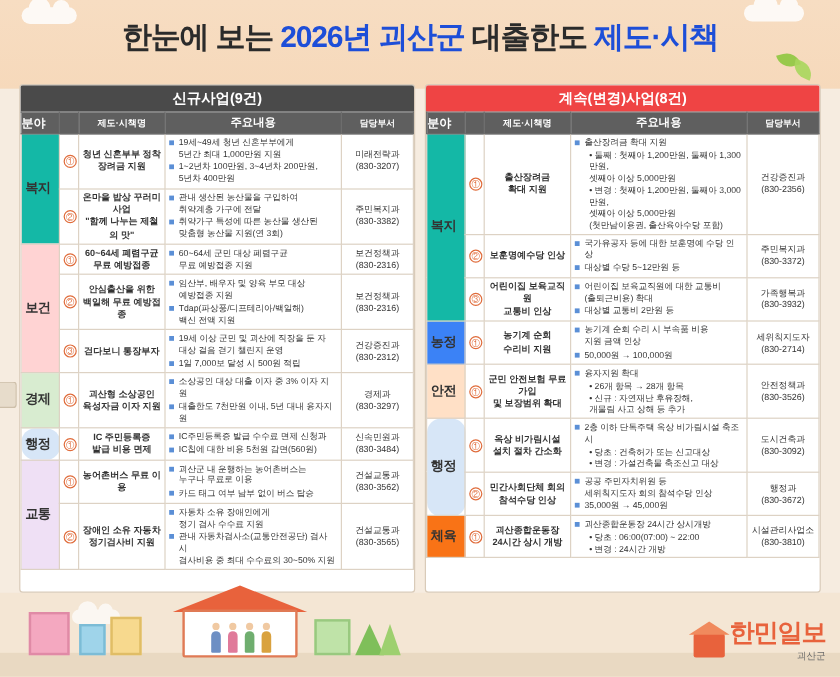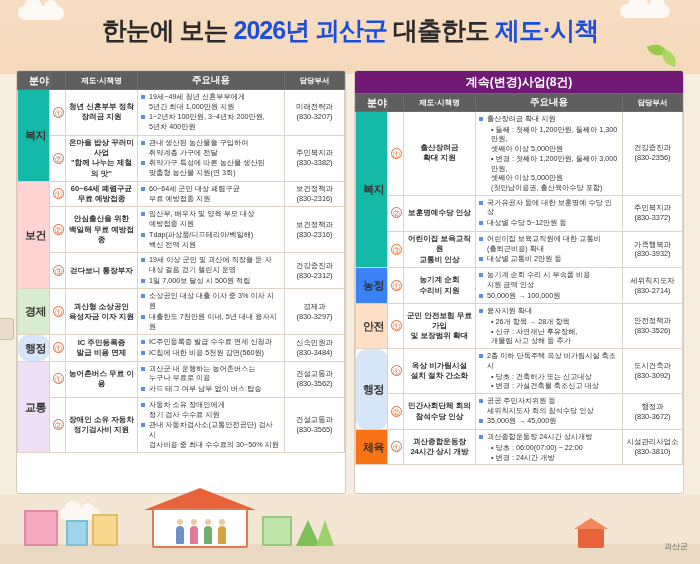--- a/index.html
+++ b/index.html
@@ -66,33 +66,33 @@
     overflow:hidden;
   }
   .panel-left { left:16px; width:330px; height:424px; }
   .panel-right { left:354px; width:330px; height:424px; }
 
   .panel-head {
     height:22px; line-height:22px; text-align:center;
     font-size:12px; font-weight:bold; color:#fff;
     background:#4a4a4a;
   }
-  .panel-head.right { background:#701a75;text-align:center; }
+  .panel-head.right { background:#ef4444;text-align:center; }
 
   table { width:100%; border-collapse:collapse; table-layout:fixed; }
   th {
     background:#5f5f5f; color:#fff; font-size:9.5px; font-weight:bold;
     height:18px; border:1px solid #6d6d6d; padding:0;
   }
   td {
     border:1px solid #ddd2c4; padding:2px 3px;
     font-size:7.2px; color:#333; vertical-align:middle;
     line-height:1.35;
   }
-  .col-field { width:32px; text-align:right; font-size:10px; font-weight:bold; }
+  .col-field { width:32px; text-align:left; font-size:10px; font-weight:bold; }
   .col-no { width:16px; text-align:center; }
   .col-name { width:72px; text-align:center; font-size:7.6px; font-weight:bold; }
   .col-main { width:auto; }
   .col-dept { width:60px; text-align:center; font-size:7.4px; }
 
   .circ {
     display:inline-block; width:11px; height:11px; line-height:11px;
     border-radius:50%; border:1px solid #e06c3b; color:#e06c3b;
     font-size:7px; text-align:center;
   }
@@ -194,20 +194,21 @@
 
 <div class="title-wrap">
   <span class="title">
     <span class="accent2">한눈에 보는 </span><span class="accent">2026년 괴산군</span><span class="accent2"> 대출한도 </span><span class="accent">제도·시책</span>
   </span>
 </div>
 
 <div class="side-tab"></div>
 
 <div class="panel panel-left">
+  <div class="panel-head">신규사업(9건)</div>
   <table>
     <thead>
       <tr>
         <th class="col-field">분야</th>
         <th class="col-no"></th>
         <th class="col-name">제도·시책명</th>
         <th class="col-main">주요내용</th>
         <th class="col-dept">담당부서</th>
       </tr>
     </thead>
@@ -461,14 +462,15 @@
   <div class="person p2"></div>
   <div class="person p3"></div>
   <div class="person p4"></div>
   <div class="bldg b4"></div>
   <div class="tree t1"></div>
   <div class="tree t2"></div>
 </div>
 
 <div class="logo-house"></div>
 <div class="logo">
+  <div class="logo-text">한민일보</div>
   <div class="logo-sub">괴산군</div>
 </div>
 
 </body></html>

